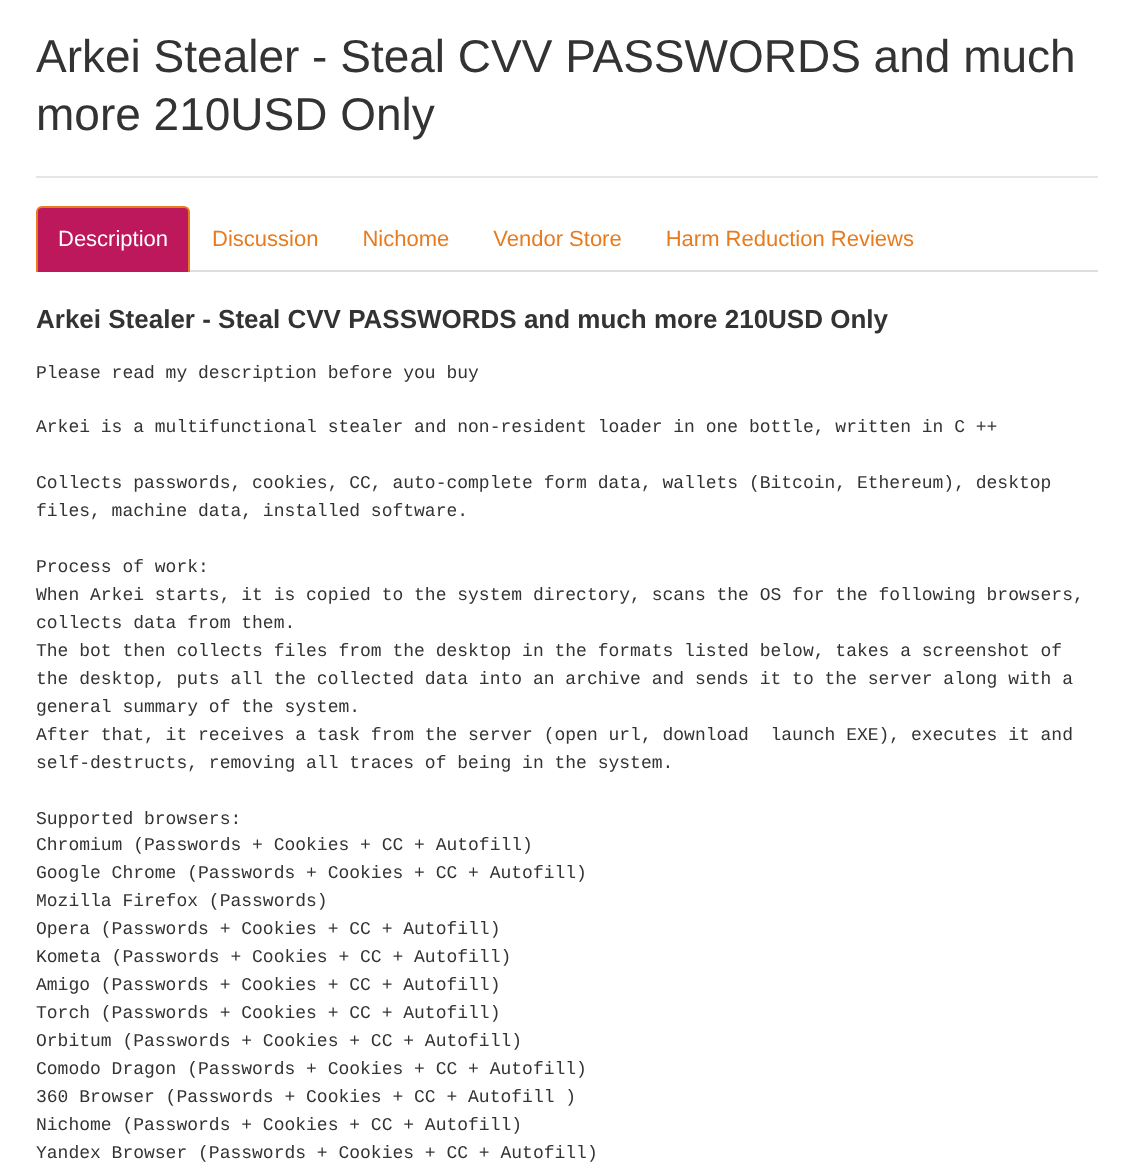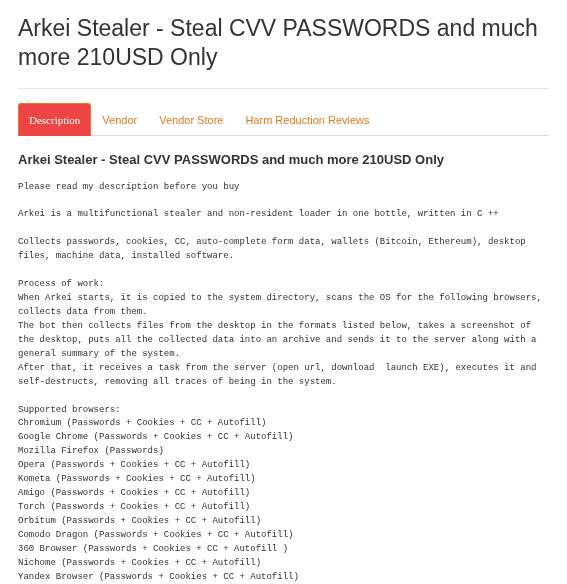--- a/index.html
+++ b/index.html
@@ -32,24 +32,23 @@
     font-size: 11px;
     border: 1px solid transparent;
     border-bottom: none;
     margin-bottom: -1px;
     cursor: pointer;
     color: #e77b1e;
     white-space: nowrap;
     border-radius: 3px 3px 0 0;
   }
   .tab.active {
-    background: #ef4444;
+    background: #be185d;
     color: #fff;
     border-color: #e77b1e;
-    font-family: Liberation Serif, serif;
   }
   .content { padding: 16px 0 0 0; }
   .subhead {
     font-size: 13px;
     font-weight: 700;
     color: #333;
     margin-bottom: 14px;
   }
   pre.body {
     font-family: "Courier New", Courier, monospace;
@@ -62,21 +61,22 @@
 </style>
 </head>
 <body>
 
 <div class="wrap">
   <h1 class="title">Arkei Stealer - Steal CVV PASSWORDS and much more 210USD Only</h1>
   <hr class="hr">
 
   <div class="tabs">
     <div class="tab active">Description</div>
-    <div class="tab">Vendor</div>
+    <div class="tab">Discussion</div>
+    <div class="tab">Nichome</div>
     <div class="tab">Vendor Store</div>
     <div class="tab">Harm Reduction Reviews</div>
   </div>
 
   <div class="content">
     <div class="subhead">Arkei Stealer - Steal CVV PASSWORDS and much more 210USD Only</div>
     <pre class="body">Please read my description before you buy
 
 Arkei is a multifunctional stealer and non-resident loader in one bottle, written in C ++
 

